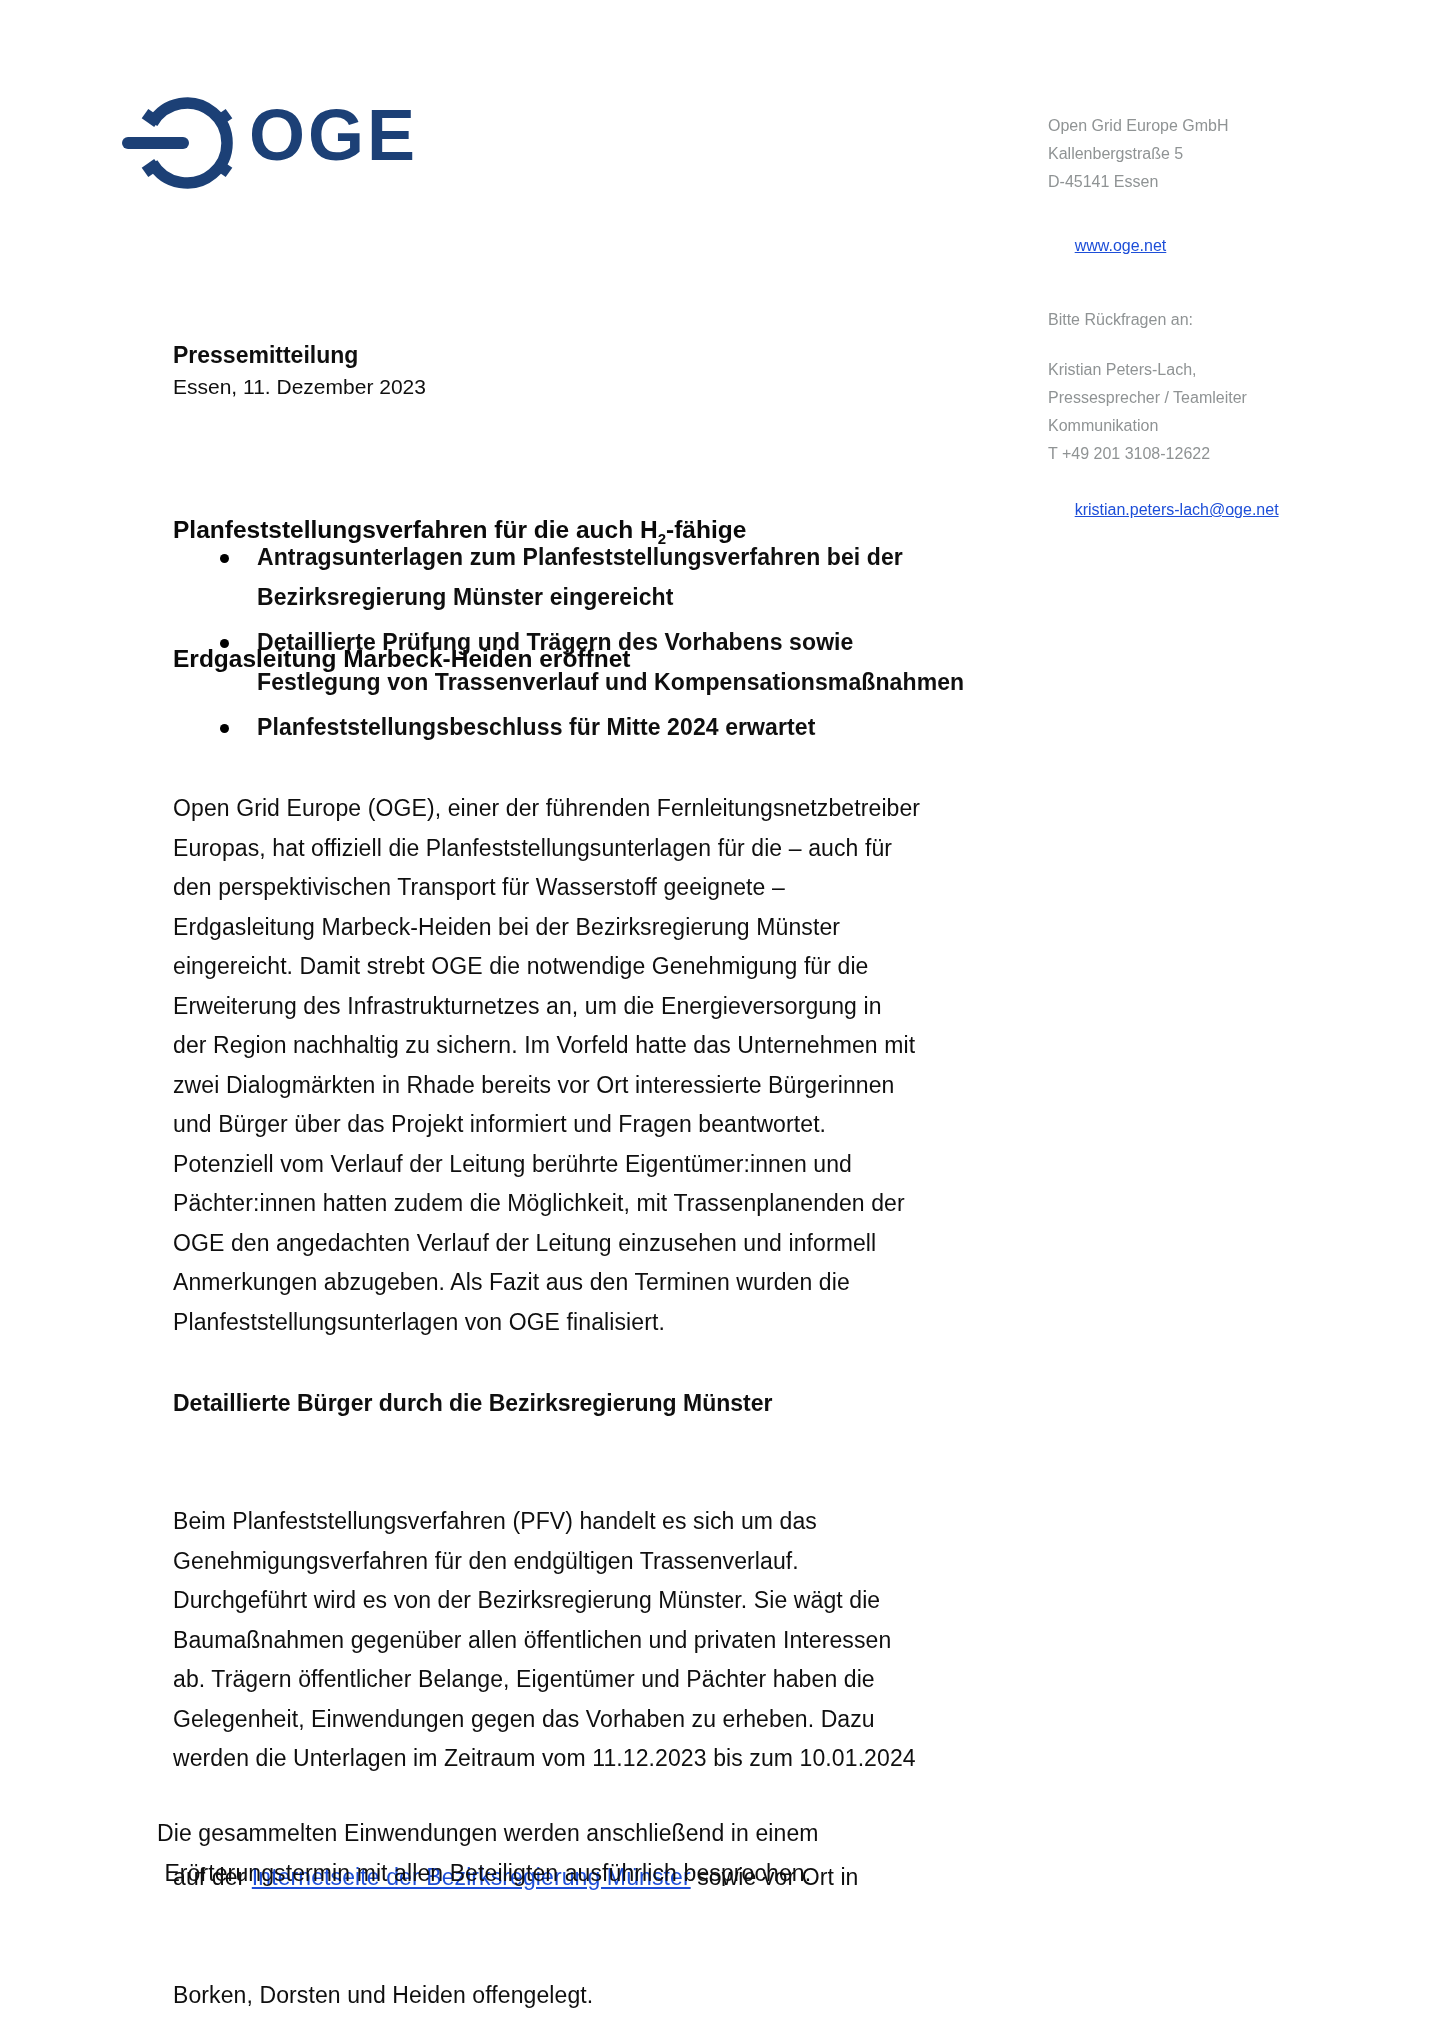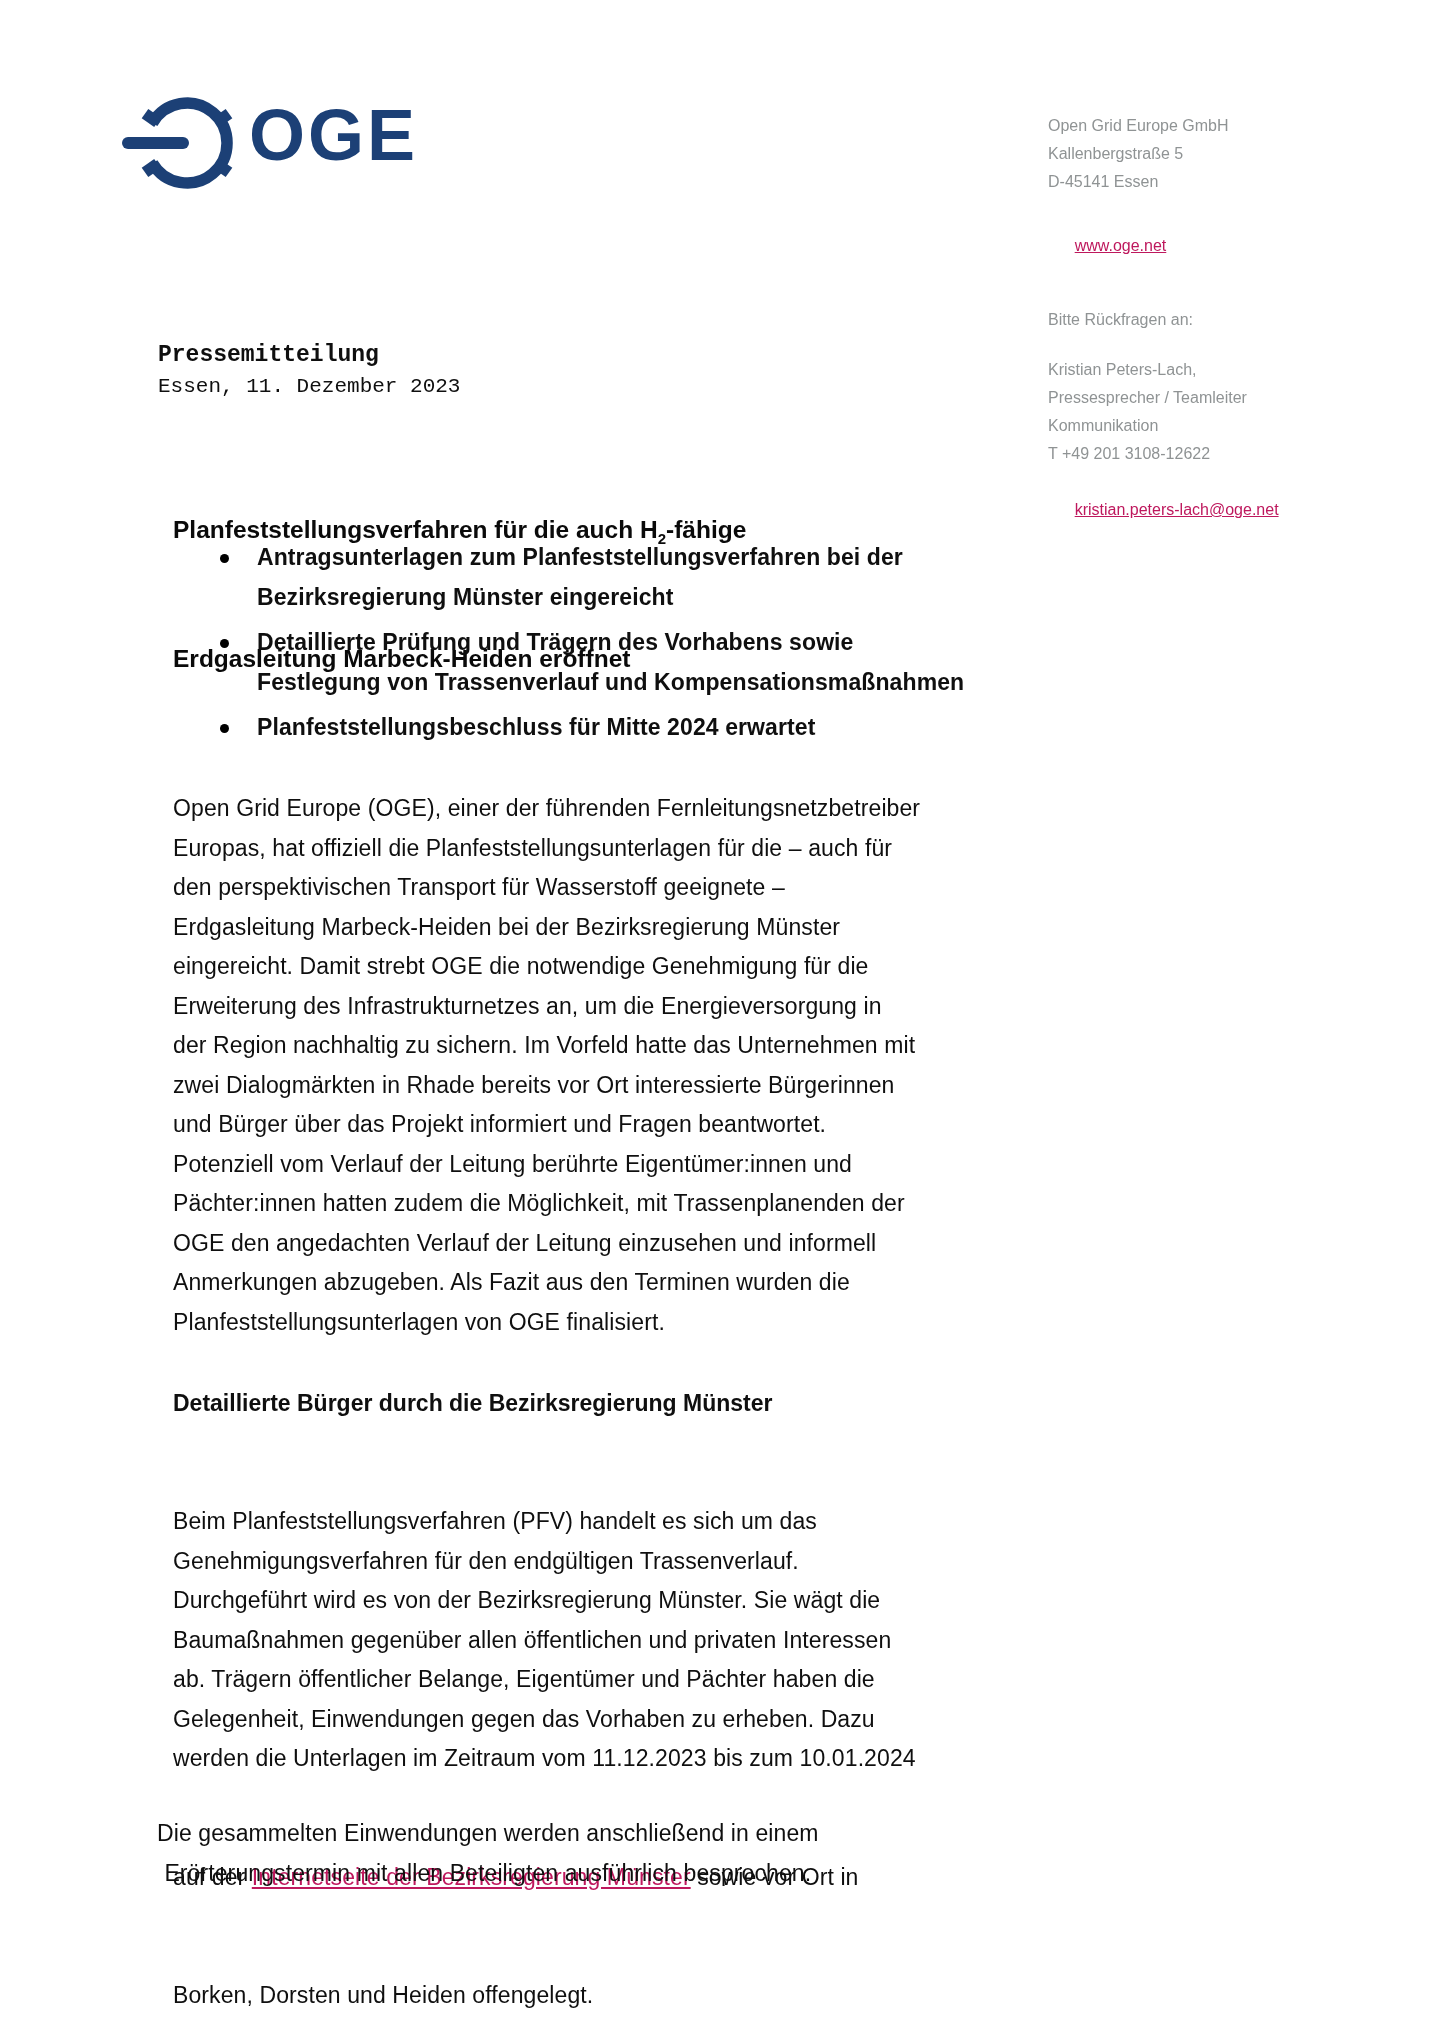--- a/index.html
+++ b/index.html
@@ -23,27 +23,27 @@
   .sidebar {
     left:1048px; top:112px; width:310px;
     font-size:16px; line-height:28px;
     color:#8f9394;
   }
   .sb-line, .sb-block { white-space:pre; }
   .sb-gap-sm { height:8px; }
   .sb-gap-md { height:18px; }
   .sb-gap-lg { height:22px; }
   a.link {
-    color:#be185d;
+    color:#1d4ed8;
     text-decoration:underline;
     cursor:pointer;
   }
 
   
-  .kicker-block { left:158px; top:339px; font-size:23px; line-height:32px;font-family:Liberation Mono, monospace; }
+  .kicker-block { left:173px; top:339px; font-size:23px; line-height:32px; }
   .kicker { font-weight:bold; white-space:pre; }
   .dateline { font-size:21px; white-space:pre; }
 
   .title {
     left:173px; top:430px;
     font-size:24.5px; font-weight:bold;
     line-height:40px; white-space:pre;
     color:#0a0a0a;
   }
   .title sub { font-size:15px; }

